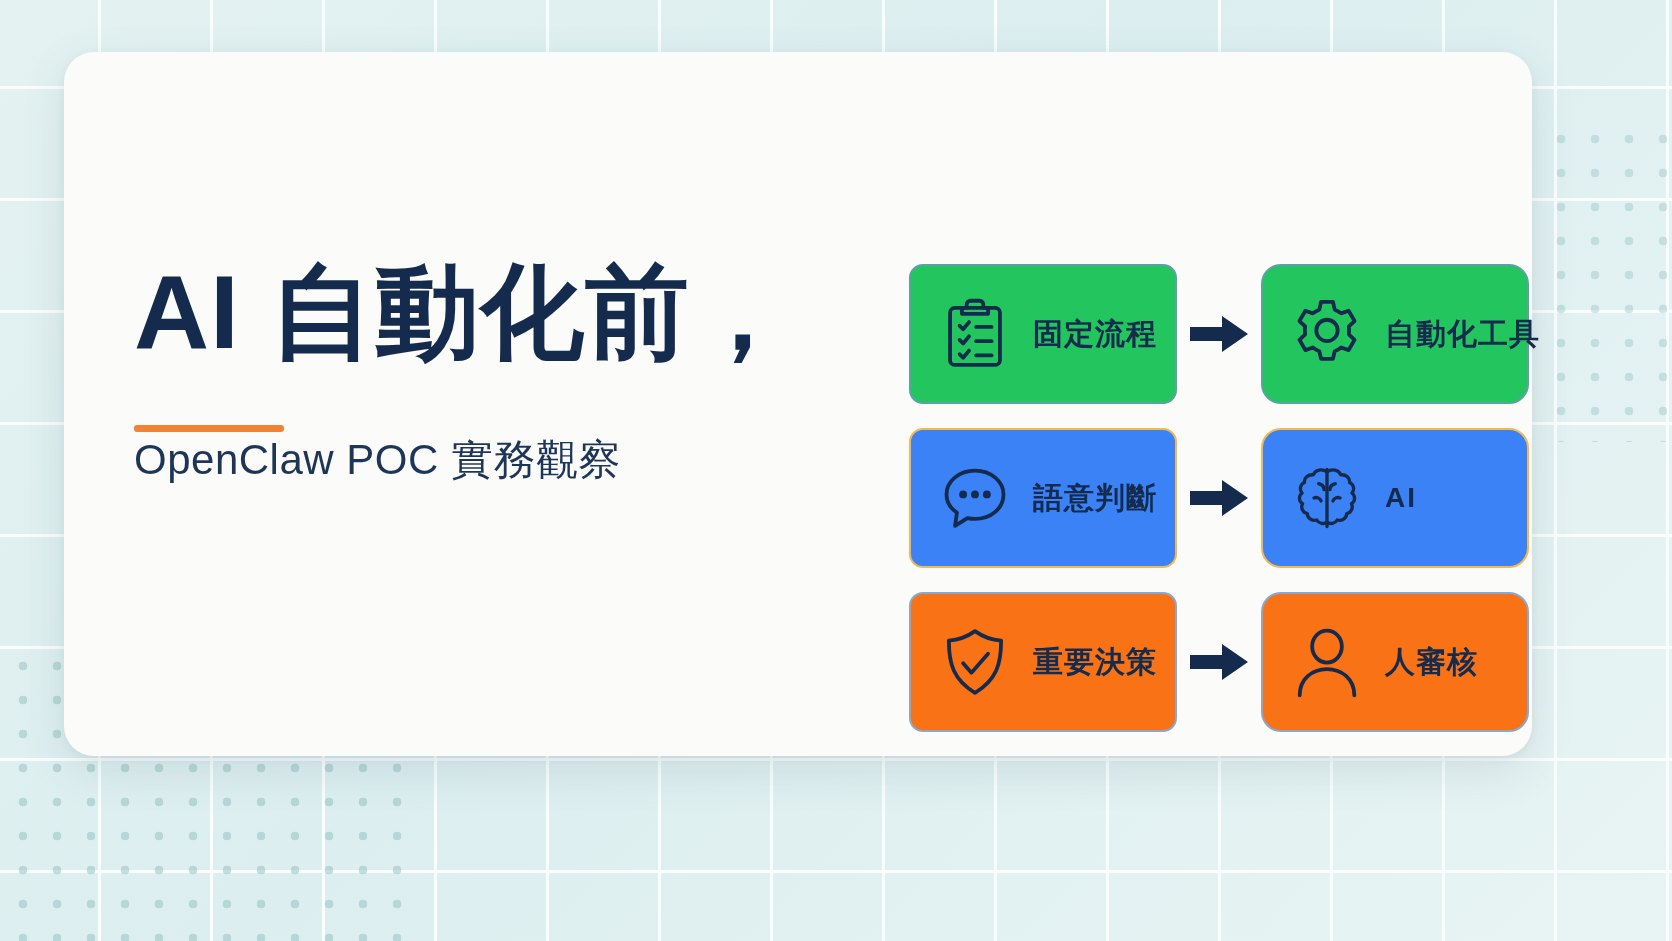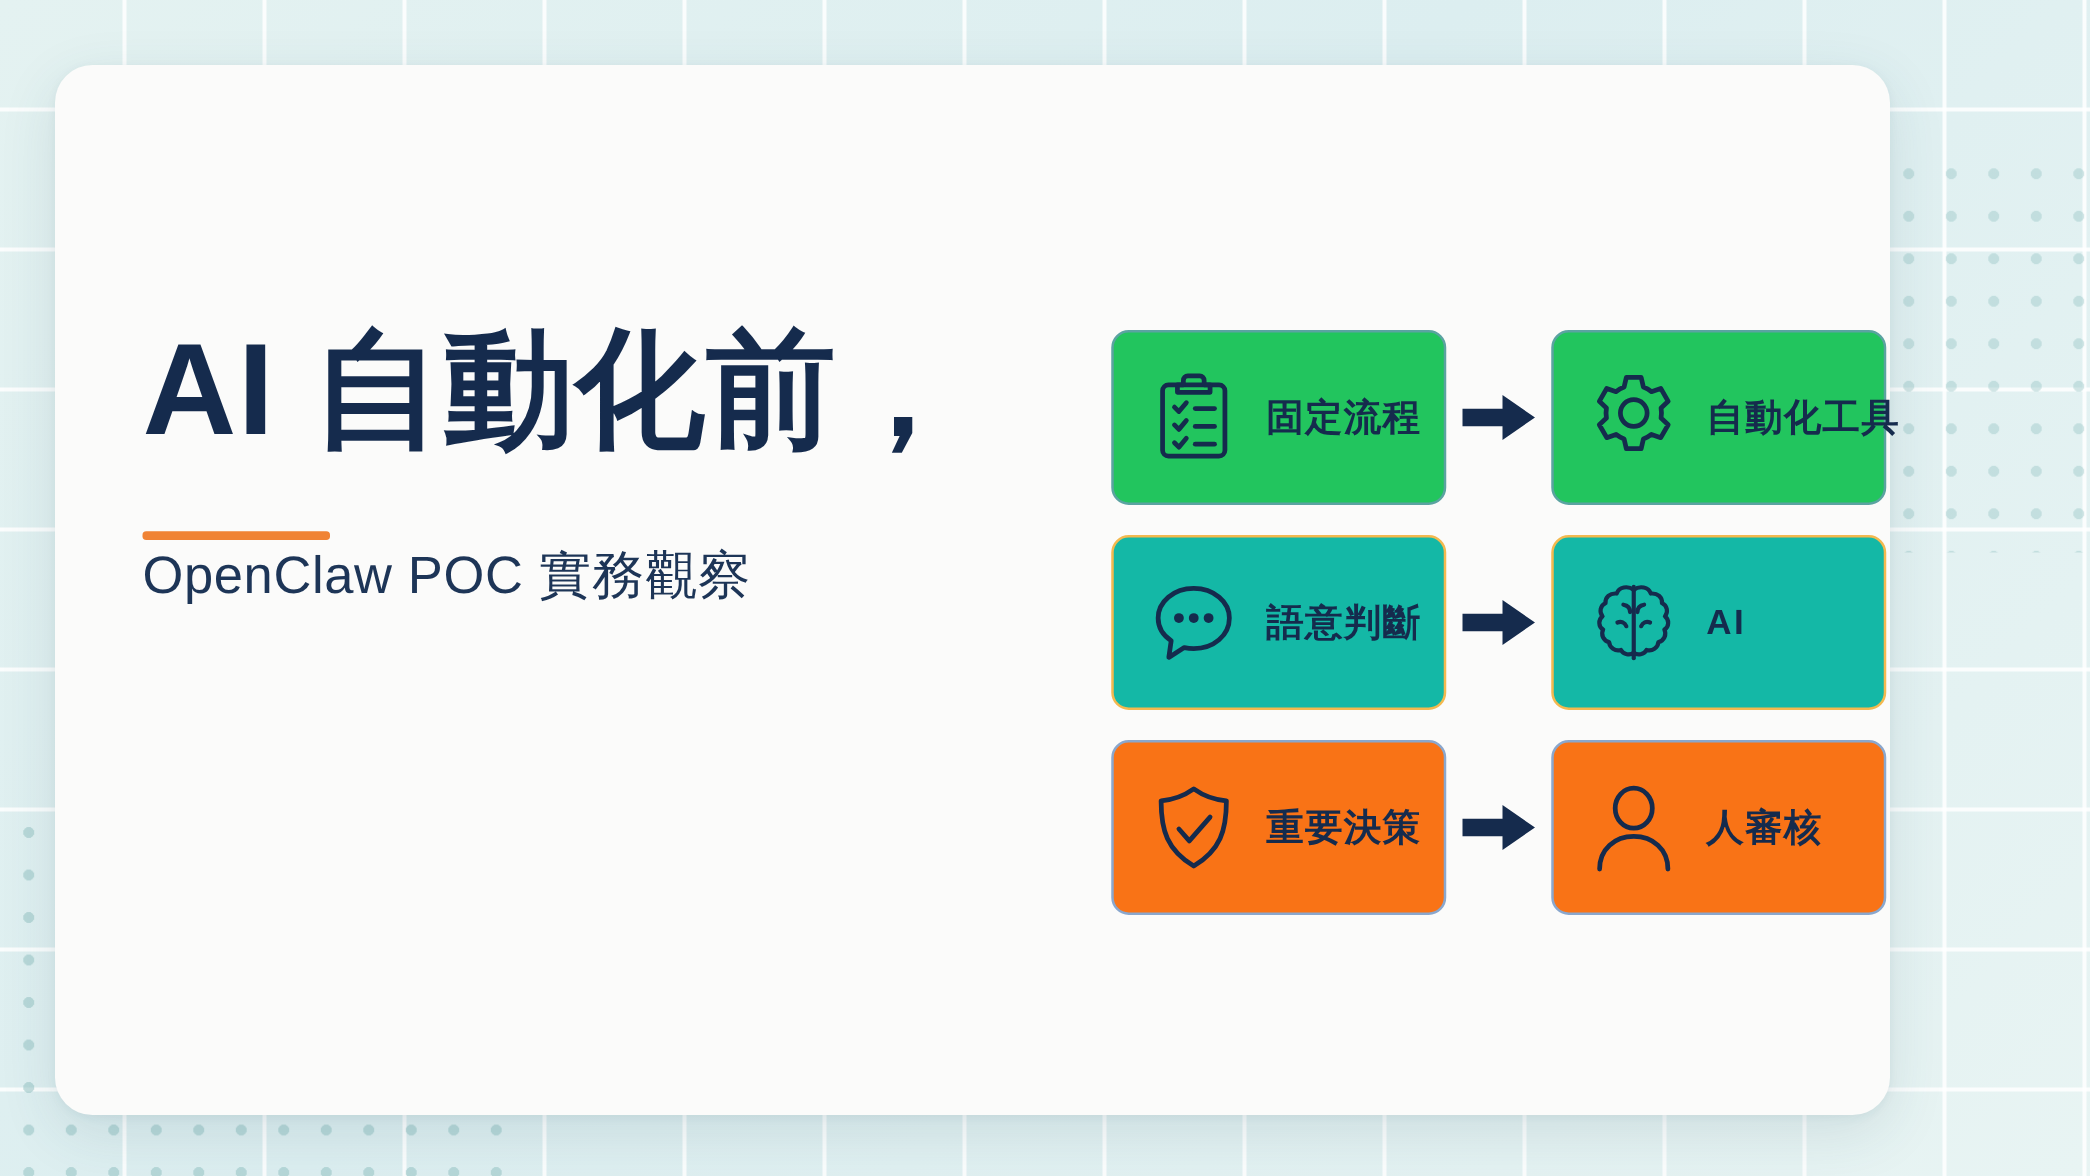--- a/index.html
+++ b/index.html
@@ -48,24 +48,24 @@
     width: 240px;
     height: 330px;
     background-image: radial-gradient(circle, rgba(150,196,196,0.42) 4.2px, transparent 4.6px);
     background-size: 34px 34px;
     background-position: 10px 10px;
   }
 
   
   #slide-card {
     position: absolute;
-    left: 44px;
+    left: 64px;
     top: 52px;
     width: 1468px;
-    height: 840px;
+    height: 704px;
     background: #fbfbfa;
     border-radius: 30px;
     box-shadow: 0 14px 46px rgba(40,80,100,0.12), 0 2px 8px rgba(40,80,100,0.06);
     display: flex;
     align-items: center;
   }
 
   
   #headline-block {
     position: absolute;
@@ -114,21 +114,21 @@
   .flow-card {
     height: 140px;
     border-radius: 14px;
     border: 2.5px solid #ccc;
     display: flex;
     align-items: center;
     gap: 20px;
     padding: 0 26px;
   }
   .flow-card.left-card  { width: 268px; }
-  .flow-card.right-card { width: 268px; }
+  .flow-card.right-card { width: 268px; border-radius: 20px; }
 
   .card-icon {
     flex: 0 0 auto;
     width: 76px;
     height: 76px;
     display: flex;
     align-items: center;
     justify-content: center;
   }
   .card-icon svg { width: 100%; height: 100%; display: block; }
@@ -145,21 +145,21 @@
     flex: 0 0 auto;
     width: 84px;
     display: flex;
     align-items: center;
     justify-content: center;
   }
   .arrow-cell svg { width: 62px; height: 44px; display: block; }
 
   
   .theme-teal   { background: #22c55e; border-color: #5ba3a1; }
-  .theme-amber  { background: #14b8a6; border-color: #f3b94f; }
+  .theme-amber  { background: #3b82f6; border-color: #f3b94f; }
   .theme-blue   { background: #f97316; border-color: #8aa7cd; }
 </style>
 </head>
 <body>
 
 <div id="bg-base"></div>
 <div id="bg-grid"></div>
 <div id="bg-dots-bl"></div>
 <div id="bg-dots-tr"></div>
 

